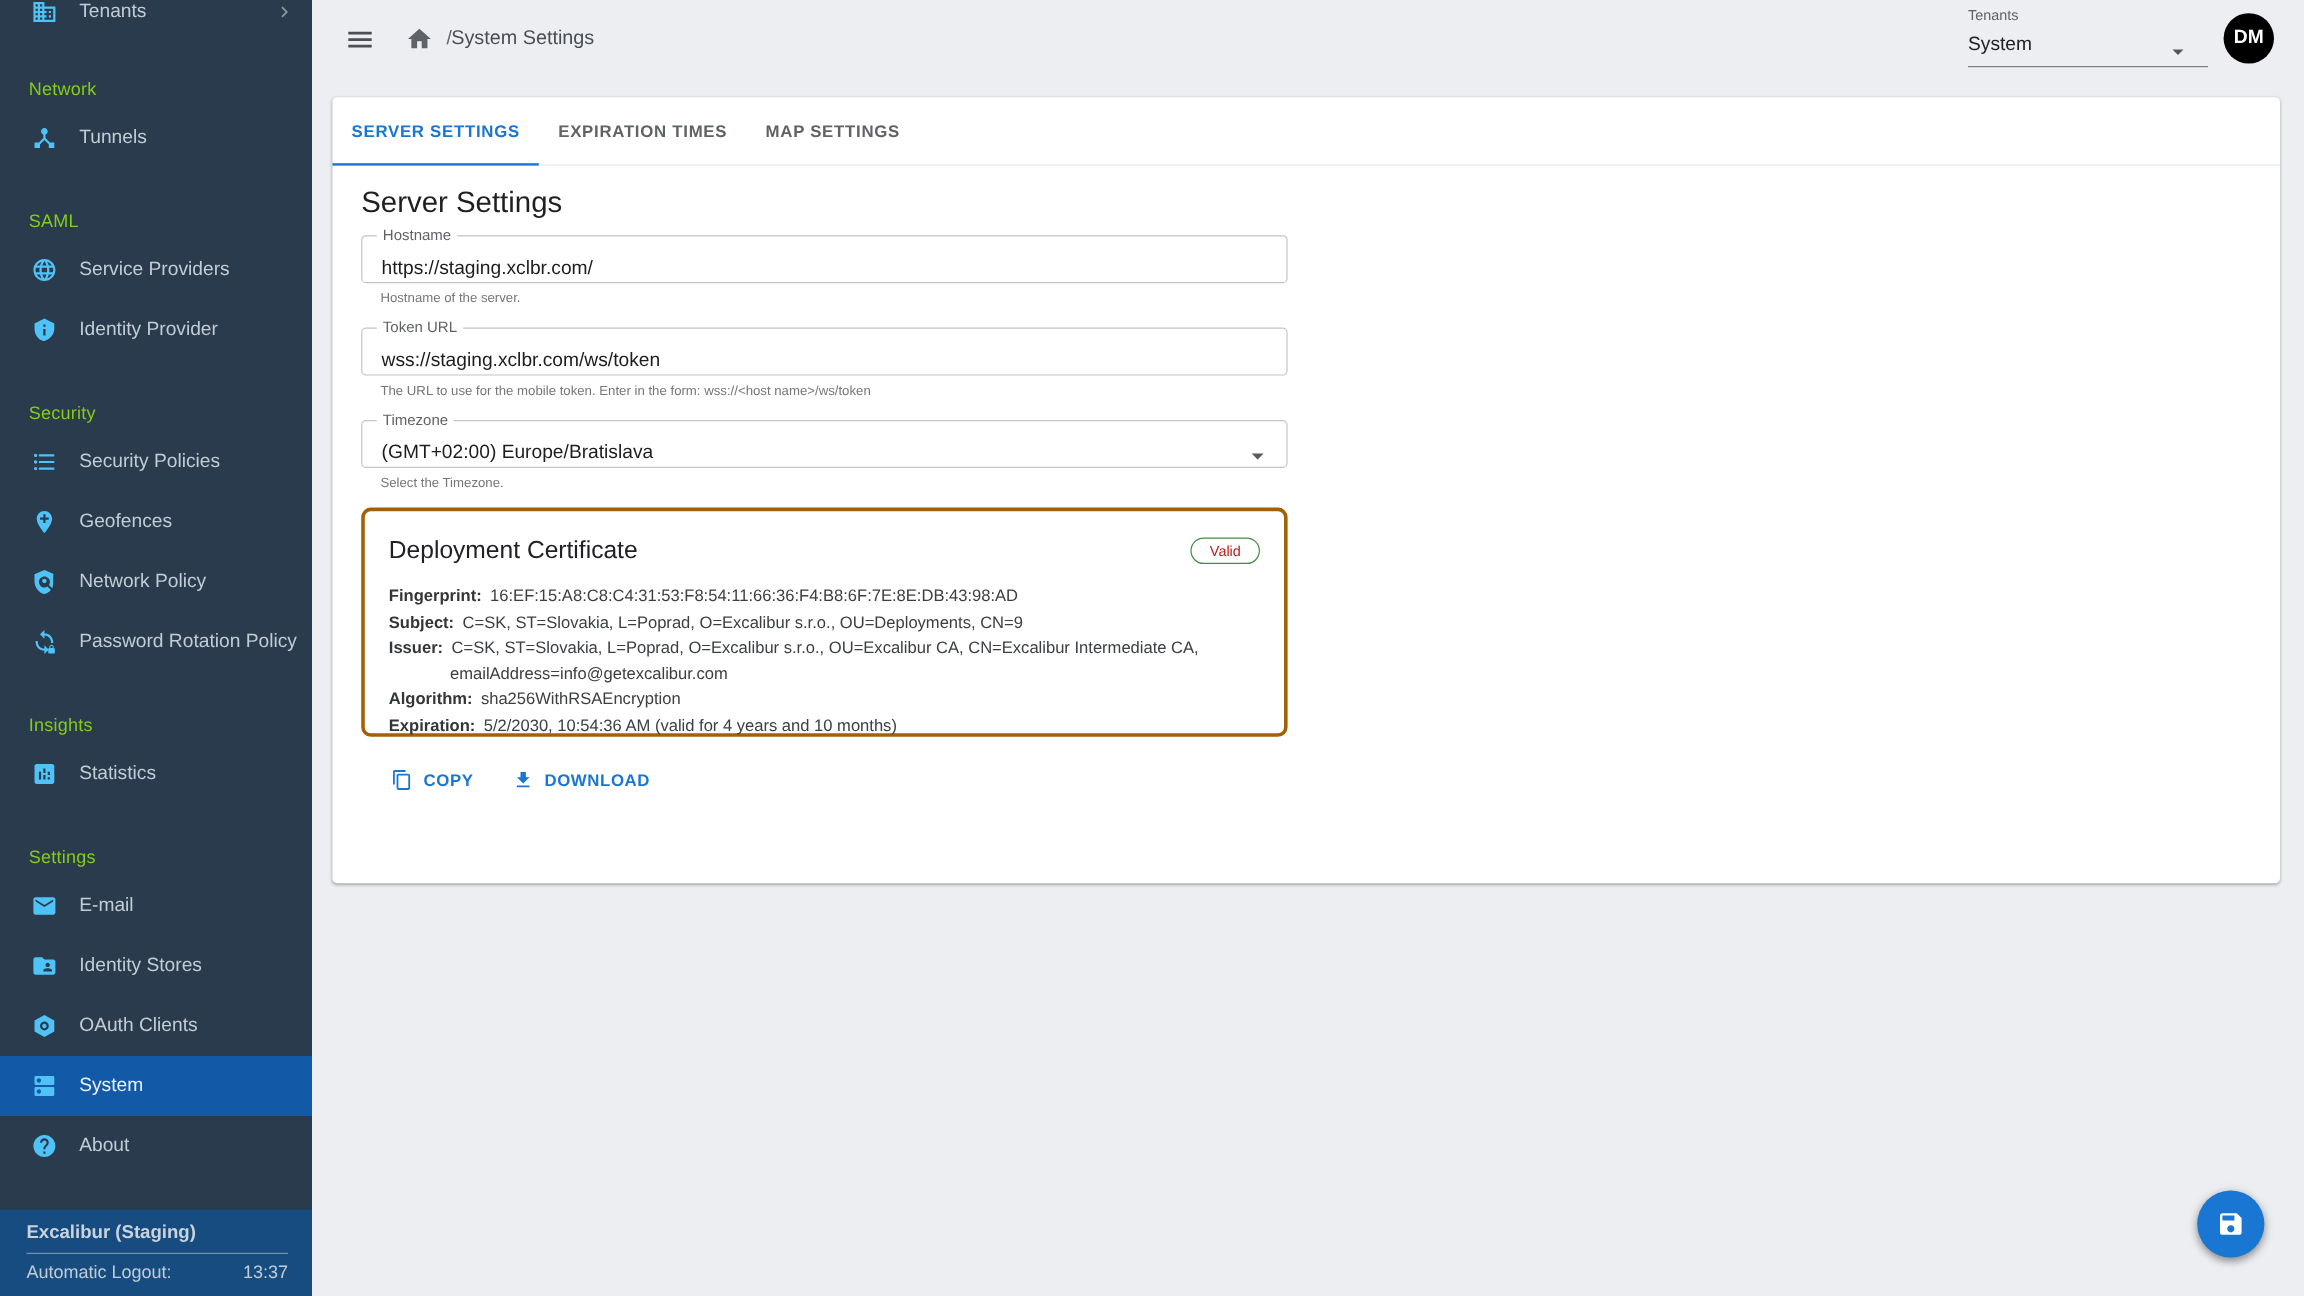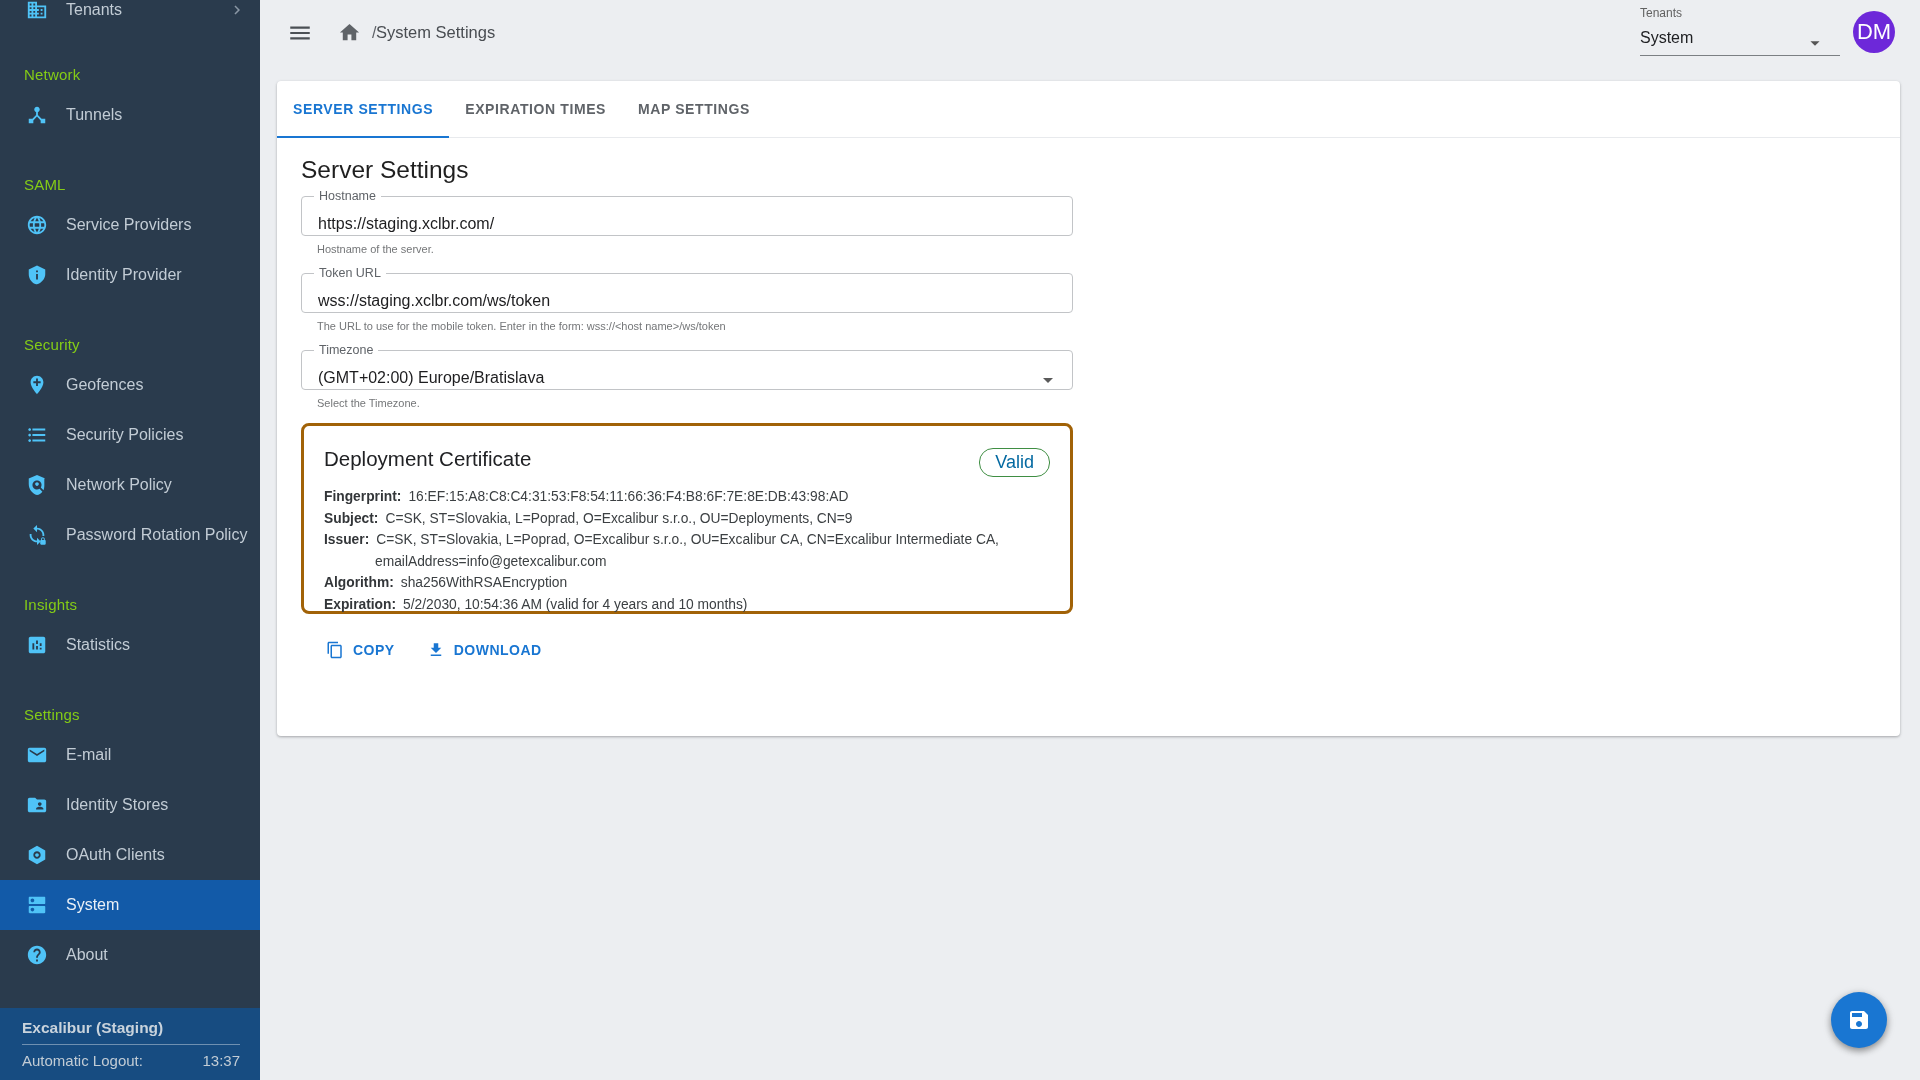--- a/index.html
+++ b/index.html
@@ -59,23 +59,23 @@
   .crumb-cur  { position:absolute; left:376px; top:23px; font-size:16.5px; color:#494D52; }
 
   .tenant-select { position:absolute; left:1640px; top:6px; width:200px; cursor:pointer; }
   .tenant-select .mini { font-size:12px; color:#616161; }
   .tenant-select .val  { font-size:16px; color:#202124; margin-top:9px; }
   .tenant-select .caret { position:absolute; right:14px; top:26px; width:22px; height:22px; color:#555; }
   .tenant-select .underline { margin-top:8px; border-bottom:1px solid #7B7F83; }
 
   .avatar {
     position:absolute; left:1853px; top:11px; width:42px; height:42px;
-    border-radius:50%; background:#6d28d9; color:#FFFFFF;
+    border-radius:50%; background:#000000; color:#FFFFFF;
     display:flex; align-items:center; justify-content:center;
-    font-size:22px; font-weight:400; cursor:pointer;
+    font-size:16px; font-weight:700; cursor:pointer;
   }
 
   
   .card {
     position:absolute; left:277px; top:81px; width:1623px; height:655px;
     background:#FFFFFF; border-radius:4px;
     box-shadow:0 1px 3px rgba(60,64,67,.28), 0 1px 2px rgba(60,64,67,.15);
   }
   .tabbar {
     height:57px; display:flex; align-items:stretch;
@@ -115,21 +115,21 @@
 
   
   .cert {
     position:relative; width:772px; height:191px;
     border:3px solid #a16207; border-radius:8px; padding:18px 20px;
   }
   .cert h2 { font-size:20.5px; font-weight:500; color:#202124; line-height:30px; }
   .badge {
     position:absolute; right:20px; top:22px;
     border:1px solid #3F8E43; border-radius:14px; padding:3px 15px;
-    font-size:18px; color:#0369a1; background:#fff;
+    font-size:12px; color:#b91c1c; background:#fff;
   }
   .cert-rows { margin-top:12px; font-size:13.8px; line-height:21.5px; color:#3C4043; }
   .cert-rows .lab { font-weight:700; color:#333639; margin-right:7px; }
   .cert-rows .cont { padding-left:51px; }
   .cert-actions { display:flex; gap:28px; margin-top:17px; align-items:center; }
   .cbtn {
     display:flex; align-items:center; gap:9px; height:36px; padding:0 2px;
     color:#1976D2; font-size:14px; font-weight:700; letter-spacing:.5px;
     cursor:pointer; border-radius:4px;
   }
@@ -187,32 +187,32 @@
           <path d="M12 1.5L3 6v5.09c0 5.05 3.41 9.76 8 10.91l1-.01c4.59-1.15 9-5.85 9-10.9V6l-9-4.5zM13 17h-2v-6h2v6zm0-8h-2V7h2v2z"></path>
         </svg>
     </span>
     <span class="nlabel">Identity Provider</span>
   </div>
 
   <div class="nav-header gap">Security</div>
   <div class="nav-item">
     <span class="nicon">
       <svg viewBox="0 0 24 24" fill="currentColor">
+          <path d="M4 10.5c-.83 0-1.5.67-1.5 1.5s.67 1.5 1.5 1.5 1.5-.67 1.5-1.5-.67-1.5-1.5-1.5zm0-6c-.83 0-1.5.67-1.5 1.5S3.17 7.5 4 7.5 5.5 6.83 5.5 6 4.83 4.5 4 4.5zm0 12c-.83 0-1.5.68-1.5 1.5s.68 1.5 1.5 1.5 1.5-.68 1.5-1.5-.67-1.5-1.5-1.5zM7 19h14v-2H7v2zm0-6h14v-2H7v2zm0-8v2h14V5H7z"></path>
+        </svg>
+    </span>
+    <span class="nlabel">Security Policies</span>
+  </div>
+  <div class="nav-item">
+    <span class="nicon">
+      <svg viewBox="0 0 24 24" fill="currentColor">
           <path d="M12 2C8.14 2 5 5.14 5 9c0 5.25 7 13 7 13s7-7.75 7-13c0-3.86-3.14-7-7-7zm4 8h-3v3h-2v-3H8V8h3V5h2v3h3v2z"></path>
         </svg>
     </span>
     <span class="nlabel">Geofences</span>
-  </div>
-  <div class="nav-item">
-    <span class="nicon">
-      <svg viewBox="0 0 24 24" fill="currentColor">
-          <path d="M4 10.5c-.83 0-1.5.67-1.5 1.5s.67 1.5 1.5 1.5 1.5-.67 1.5-1.5-.67-1.5-1.5-1.5zm0-6c-.83 0-1.5.67-1.5 1.5S3.17 7.5 4 7.5 5.5 6.83 5.5 6 4.83 4.5 4 4.5zm0 12c-.83 0-1.5.68-1.5 1.5s.68 1.5 1.5 1.5 1.5-.68 1.5-1.5-.67-1.5-1.5-1.5zM7 19h14v-2H7v2zm0-6h14v-2H7v2zm0-8v2h14V5H7z"></path>
-        </svg>
-    </span>
-    <span class="nlabel">Security Policies</span>
   </div>
   <div class="nav-item">
     <span class="nicon">
       <svg viewBox="0 0 24 24" fill="currentColor">
           <path d="M21 5l-9-4-9 4v6c0 5.55 3.84 10.74 9 12 2.3-.56 4.33-1.9 5.88-3.71l-3.12-3.12c-1.94 1.29-4.58 1.07-6.29-.64-1.95-1.95-1.95-5.12 0-7.07 1.95-1.95 5.12-1.95 7.07 0 1.71 1.71 1.92 4.35.64 6.29l2.9 2.9c.58-1.31.92-2.76.92-4.65V5zm-9 8c-1.1 0-2-.9-2-2s.9-2 2-2 2 .9 2 2-.9 2-2 2z"></path>
         </svg>
     </span>
     <span class="nlabel">Network Policy</span>
   </div>
   <div class="nav-item">

